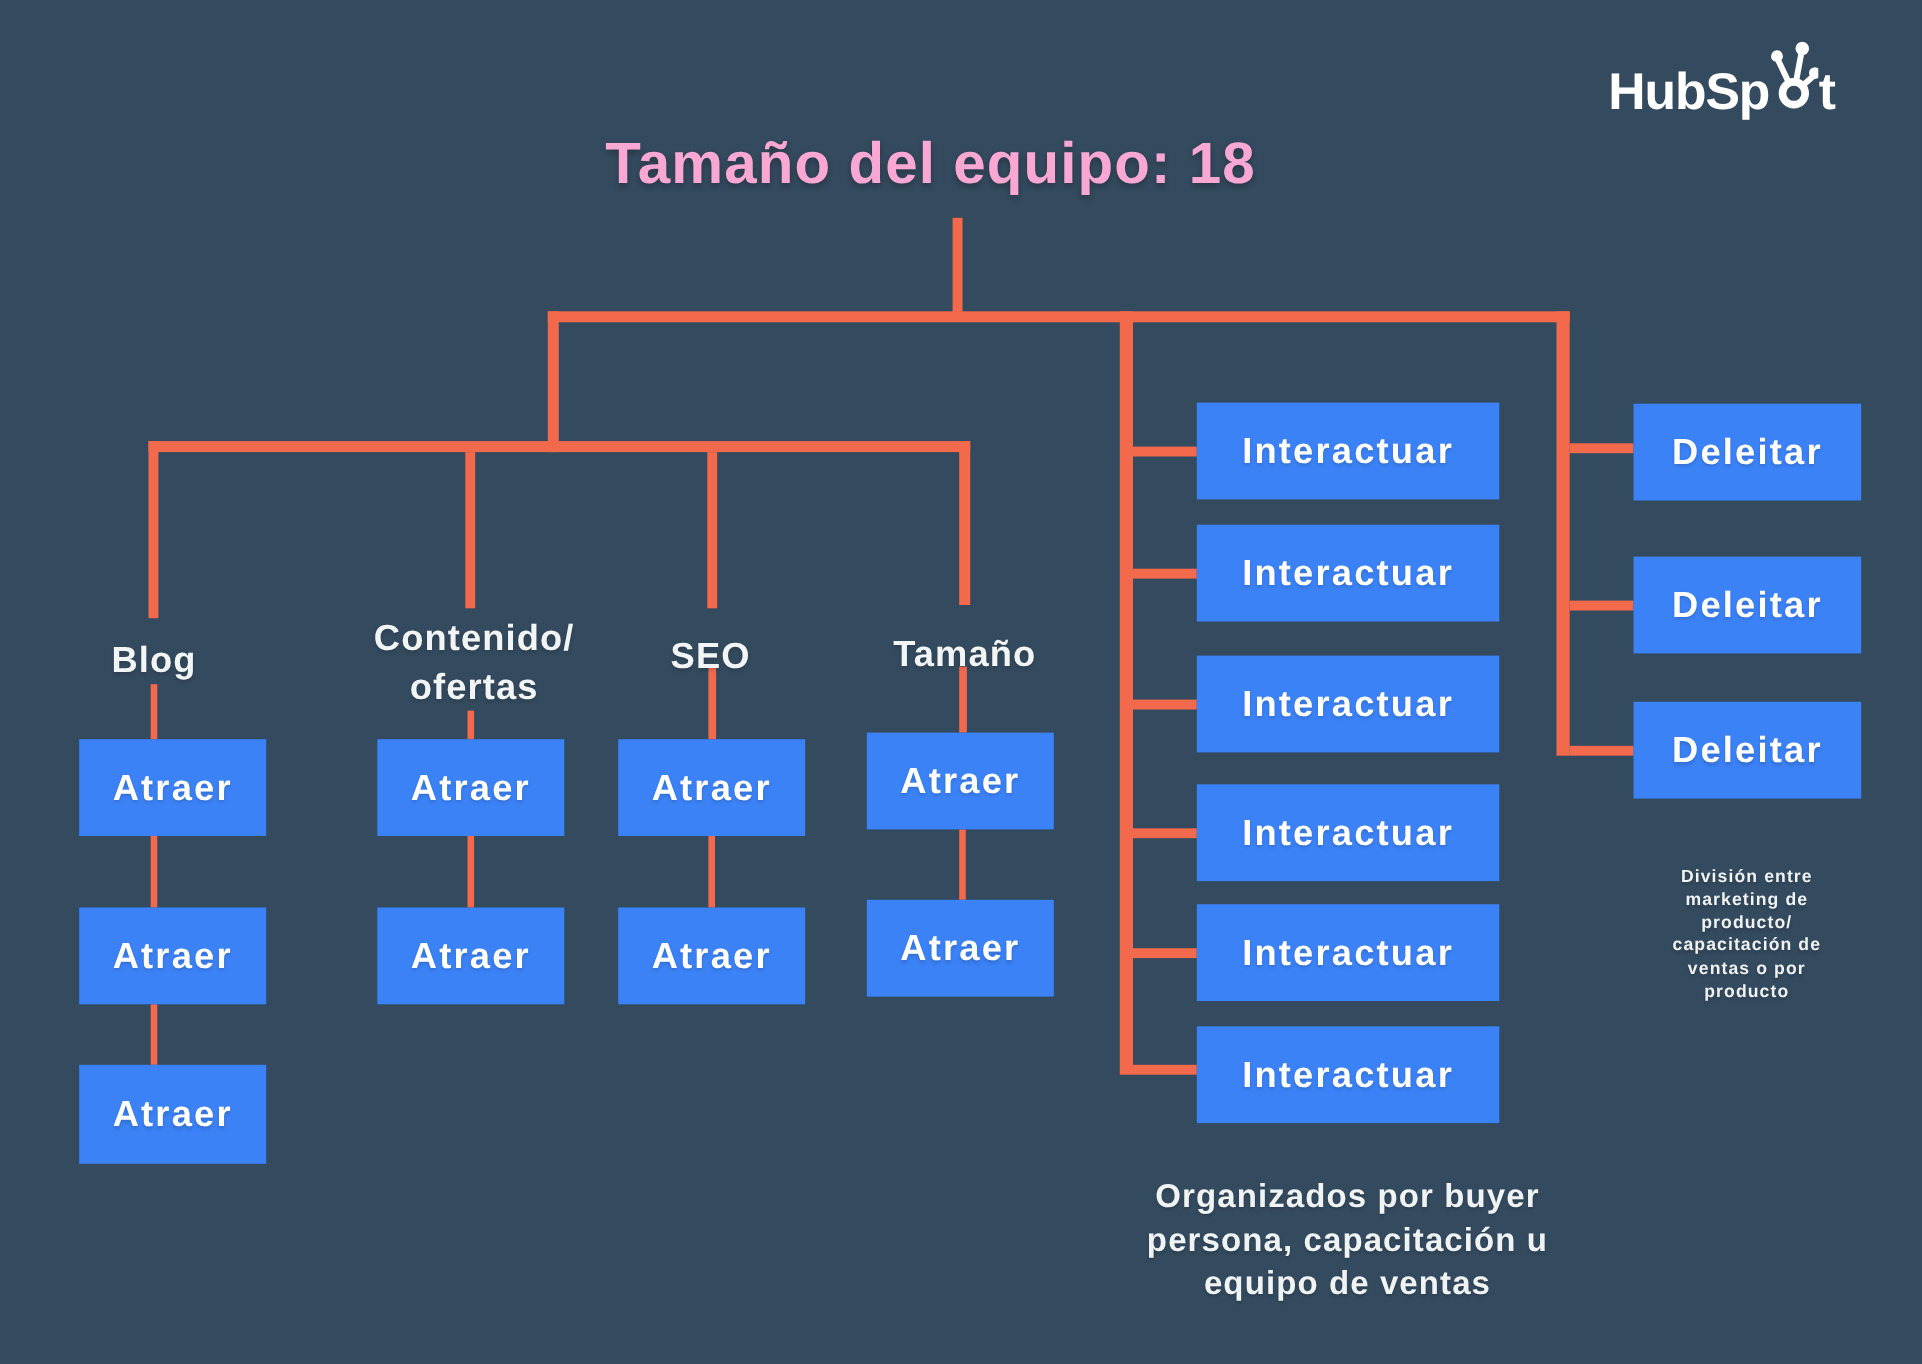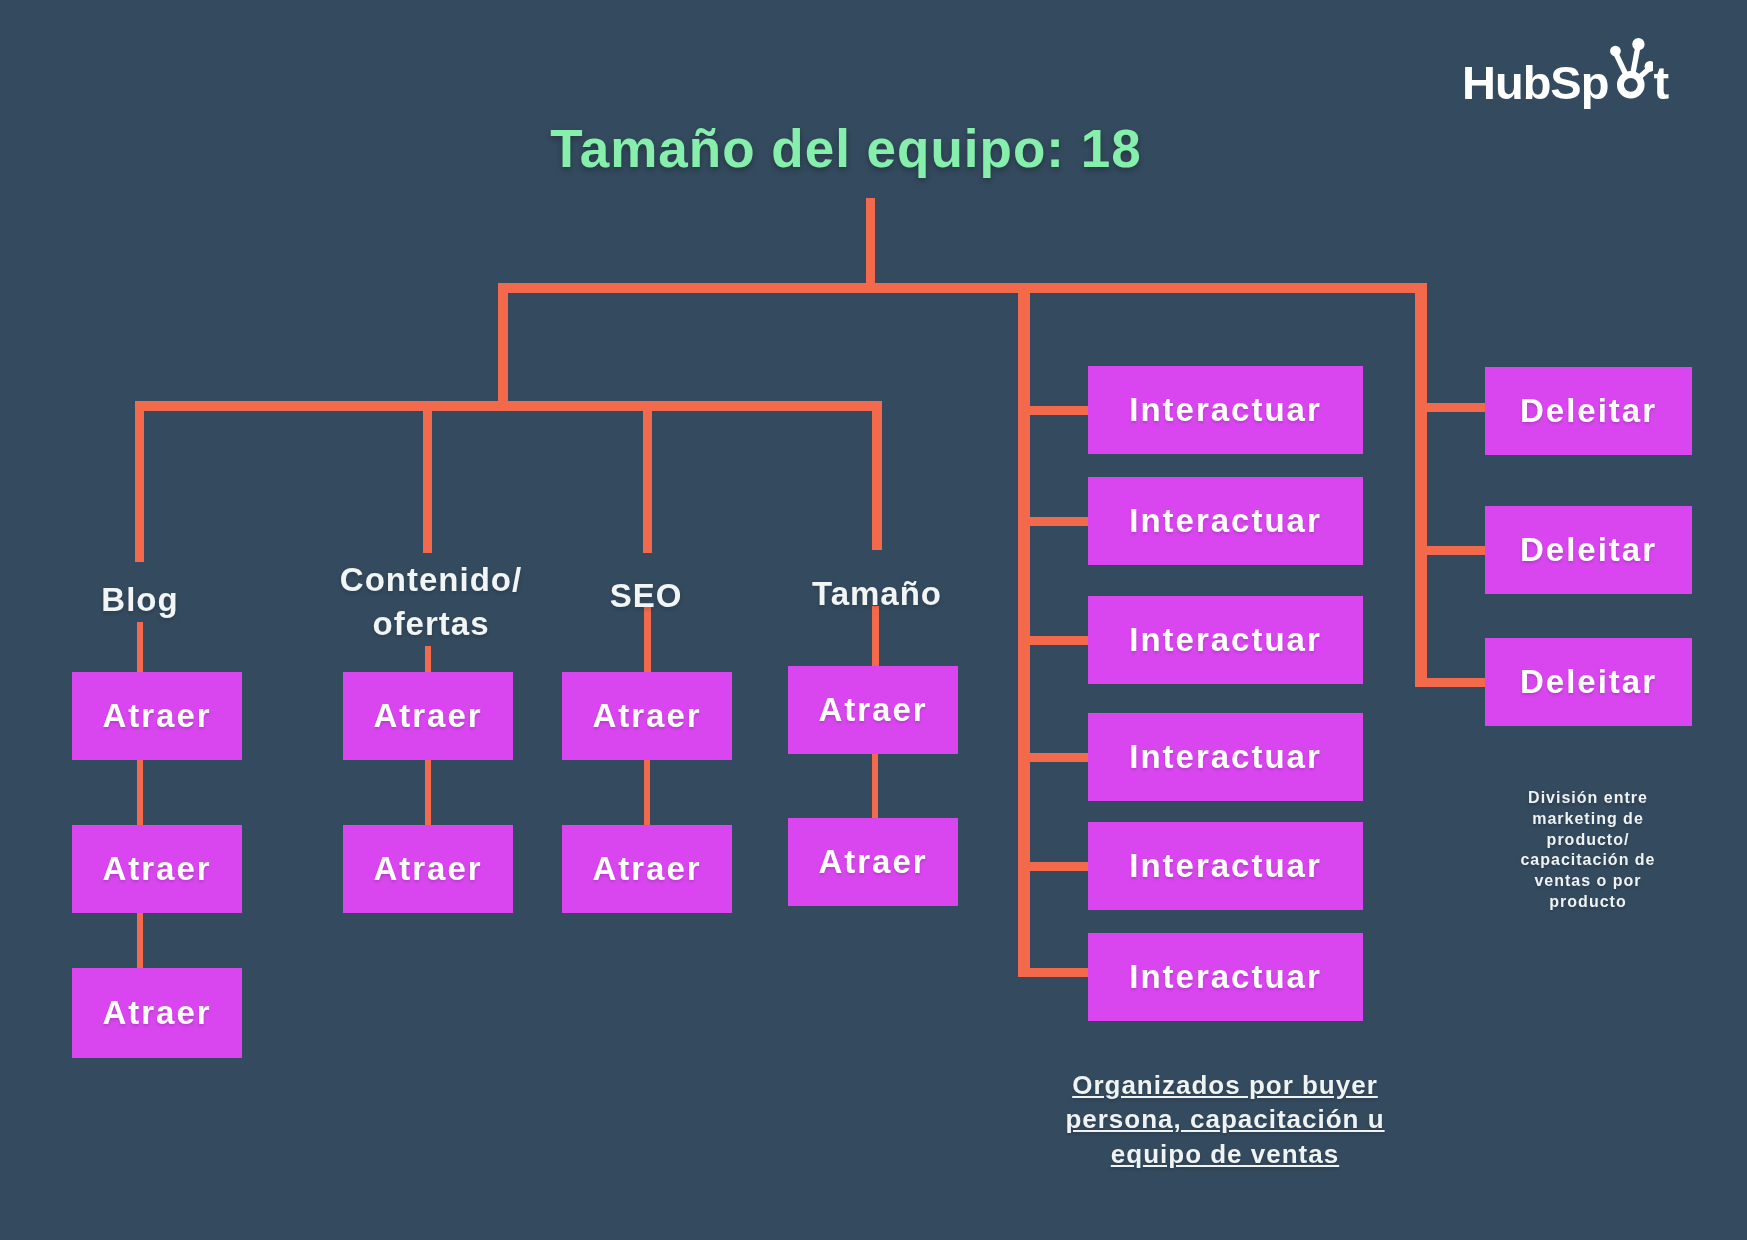--- a/index.html
+++ b/index.html
@@ -13,21 +13,21 @@
     overflow: hidden;
     background: #344A5E;
     font-family: "Liberation Sans", sans-serif;
   }
   .line {
     position: absolute;
     background: #F3694C;
   }
   .node {
     position: absolute;
-    background: #d946ef;
+    background: #3b82f6;
     display: flex;
     align-items: center;
     justify-content: center;
     color: #FFFFFF;
     font-weight: 700;
     font-size: 33px;
     letter-spacing: 2px;
     text-shadow: 0 2px 3px rgba(0,0,0,0.15);
   }
   .col-label {
@@ -41,29 +41,29 @@
     text-shadow: 0 2px 4px rgba(0,0,0,0.18);
   }
   .caption {
     position: absolute;
     color: #EFF3F4;
     font-weight: 700;
     text-align: center;
     text-shadow: 0 2px 3px rgba(0,0,0,0.18);
     letter-spacing: 1px;
   }
-  .caption-mid { font-size: 26px; line-height: 1.32; text-decoration: underline; }
+  .caption-mid { font-size: 30px; line-height: 1.32; }
   .caption-right { font-size: 16px; line-height: 1.3; }
   .title {
     position: absolute;
     left: 411px;
     top: 118px;
     width: 870px;
     text-align: center;
-    color: #86efac;
+    color: #f9a8d4;
     font-weight: 700;
     font-size: 53px;
     letter-spacing: 1px;
     text-shadow: 0 3px 6px rgba(0,0,0,0.28);
   }
   .logo {
     position: absolute;
     left: 1462px;
     top: 34px;
     display: flex;

